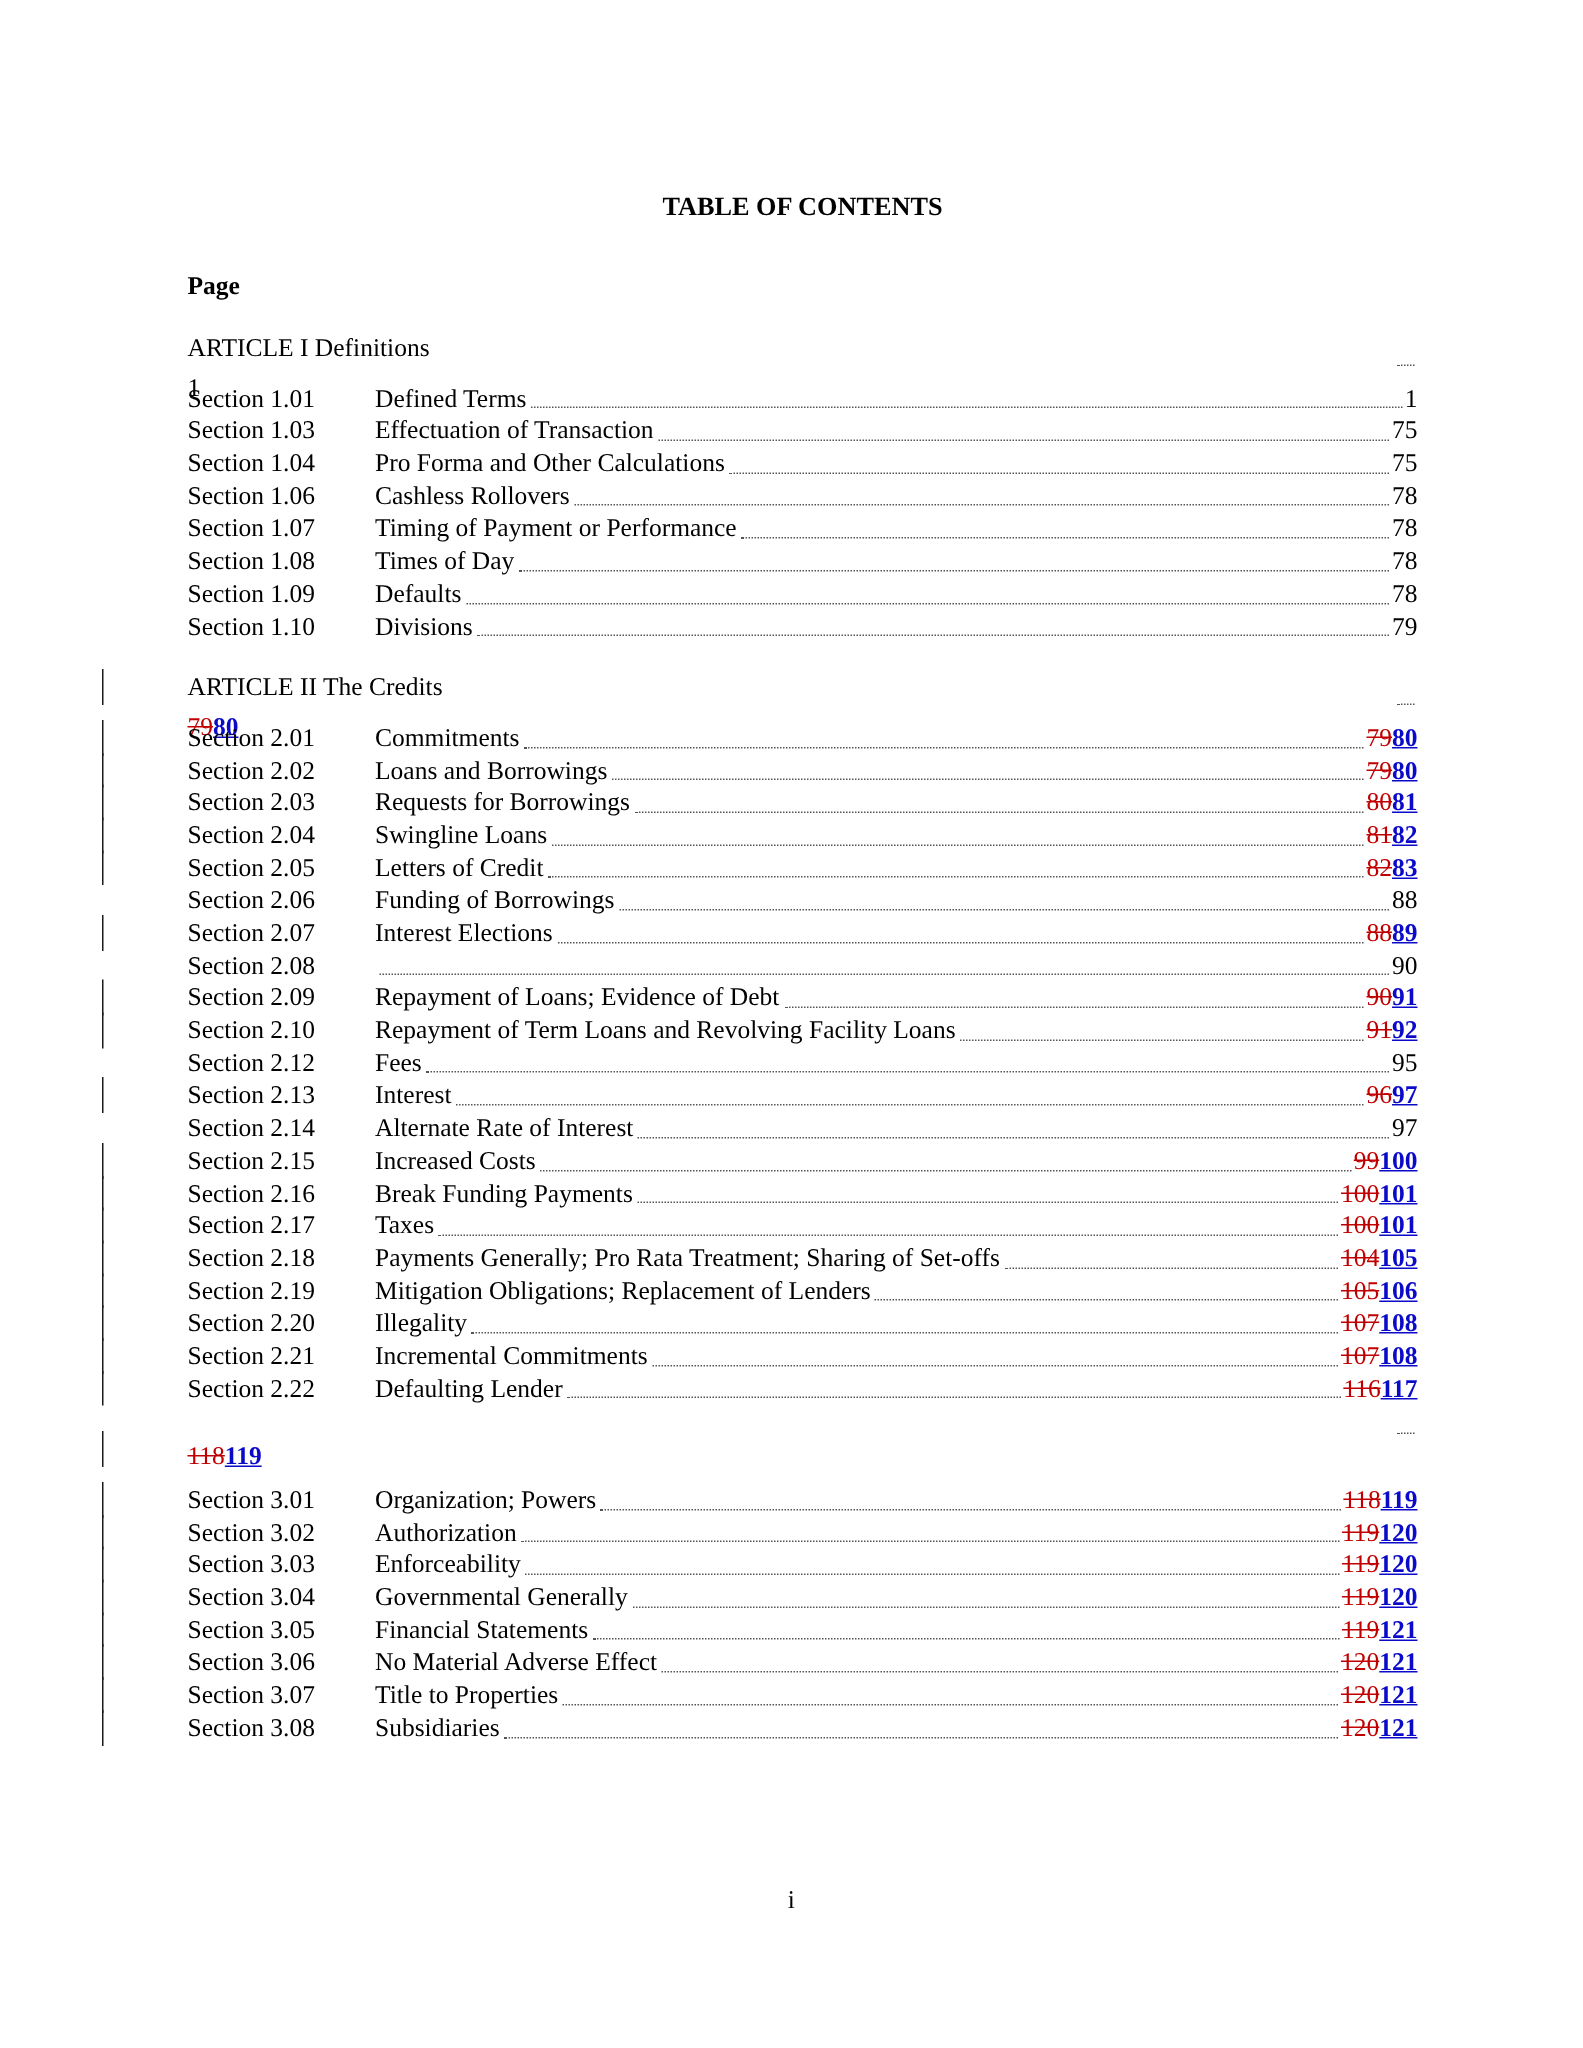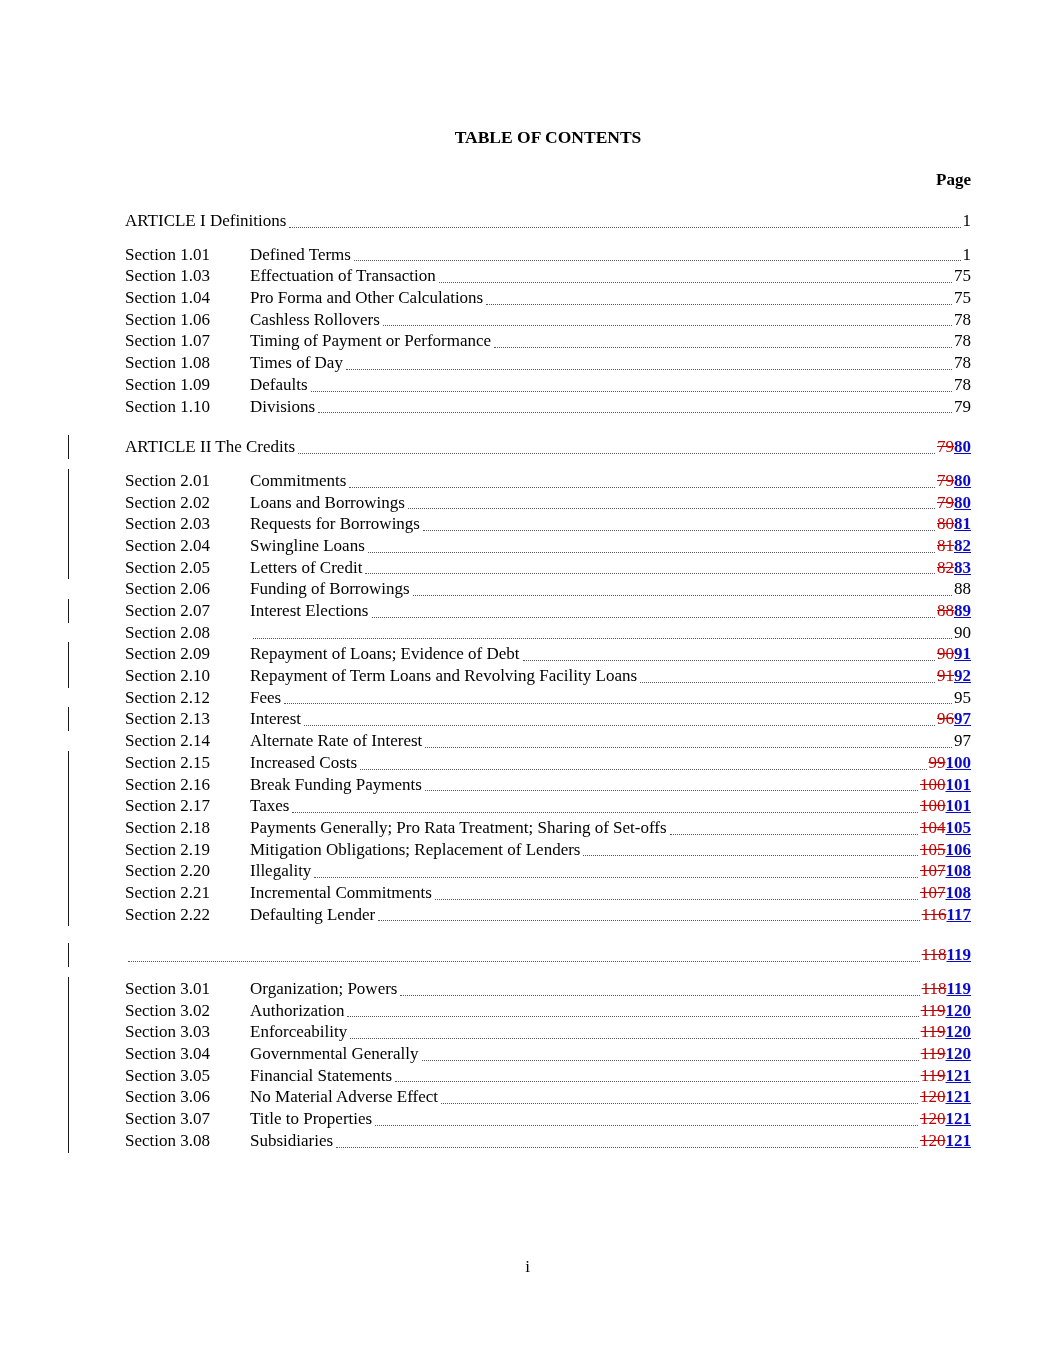--- a/index.html
+++ b/index.html
@@ -7,53 +7,53 @@
     padding: 0;
     background: #ffffff;
   }
   .page {
     position: relative;
     width: 1055px;
     height: 1365px;
     margin: 0 auto;
     background: #ffffff;
     box-sizing: border-box;
-    padding: 126px 84px 0 125px;
+    padding: 126px 110px 0 125px;
     font-family: "Liberation Serif", serif;
     font-size: 17px;
     color: #000000;
     overflow: hidden;
   }
   .toc-title {
     text-align: center;
     font-weight: bold;
     font-size: 17.5px;
     line-height: 22px;
   }
   .page-col-label {
-    text-align: right;
     font-weight: bold;
-    margin-top: 21px;
+    margin-top: 32px;
     margin-bottom: 4px;
     line-height: 22px;
   }
   .toc-list {
     position: relative;
   }
   .row {
     display: flex;
     align-items: baseline;
     height: 21.7px;
     line-height: 21.7px;
     position: relative;
     white-space: nowrap;
   }
   .row.article {
     margin-top: 19px;
     margin-bottom: 12px;
+    flex-direction: column;
   }
   .num {
     flex: 0 0 125px;
     width: 125px;
   }
   .rtitle {
     white-space: nowrap;
   }
   .leader {
     flex: 1 1 auto;

